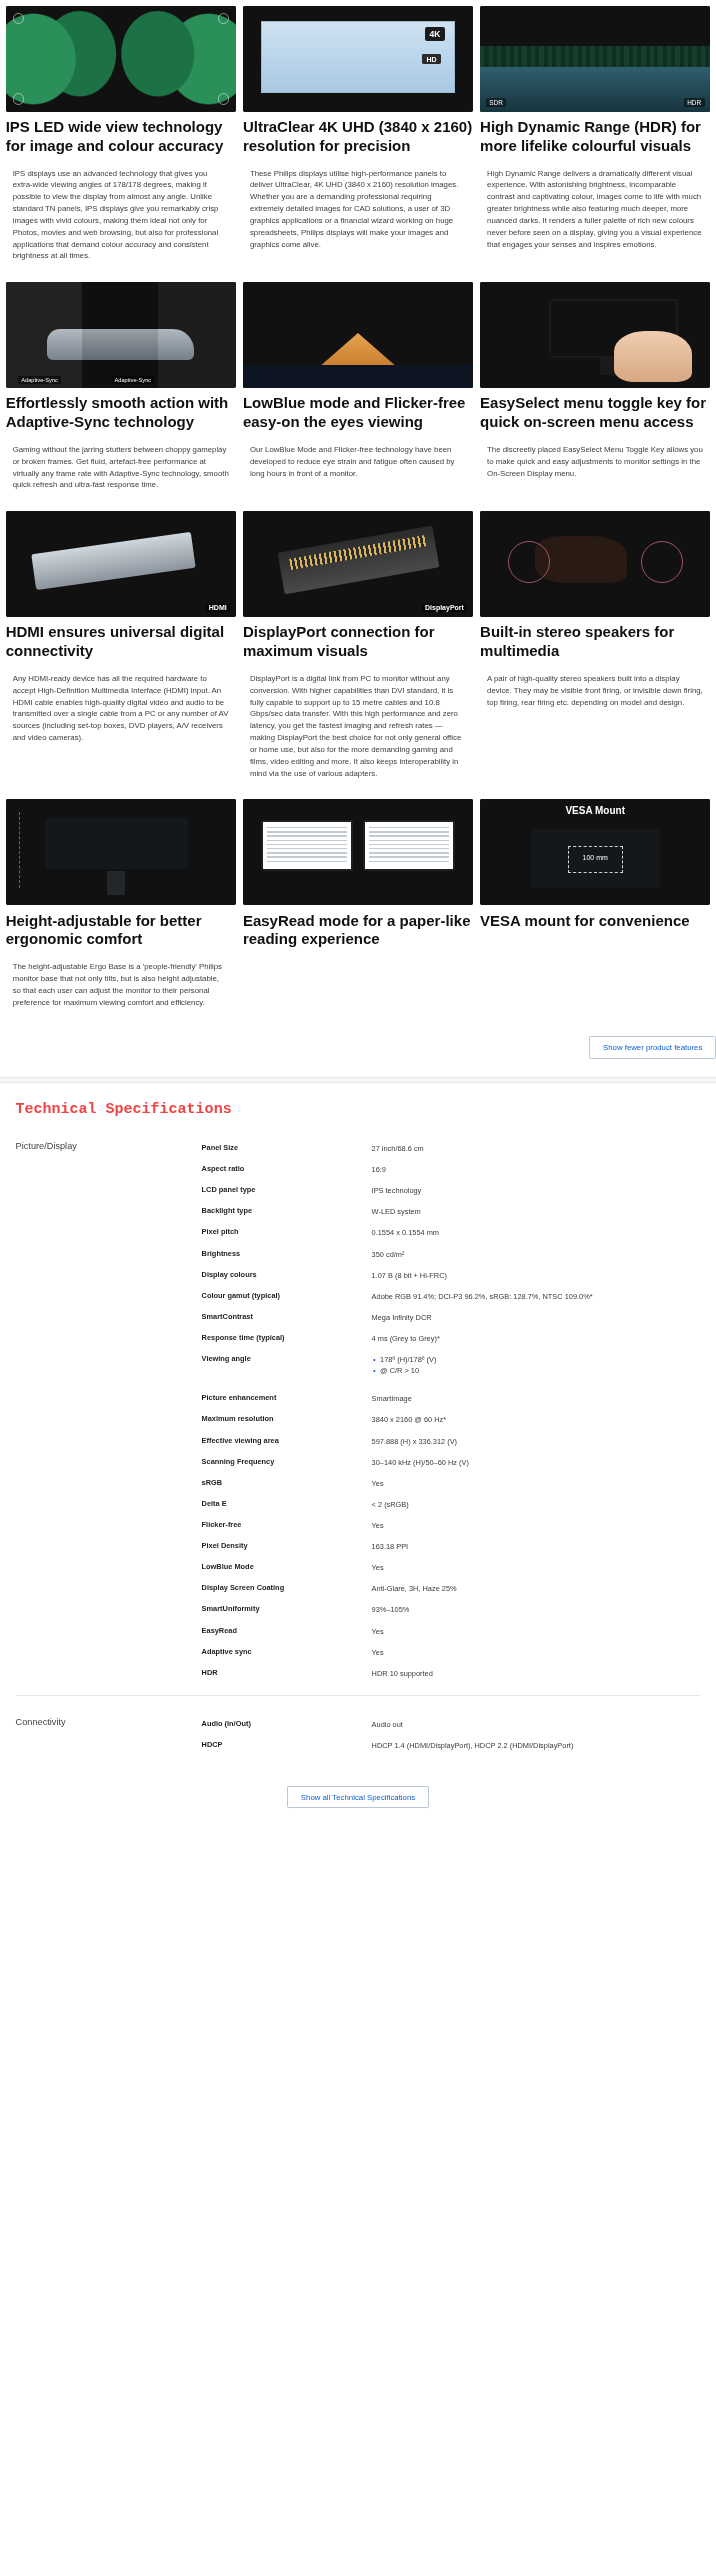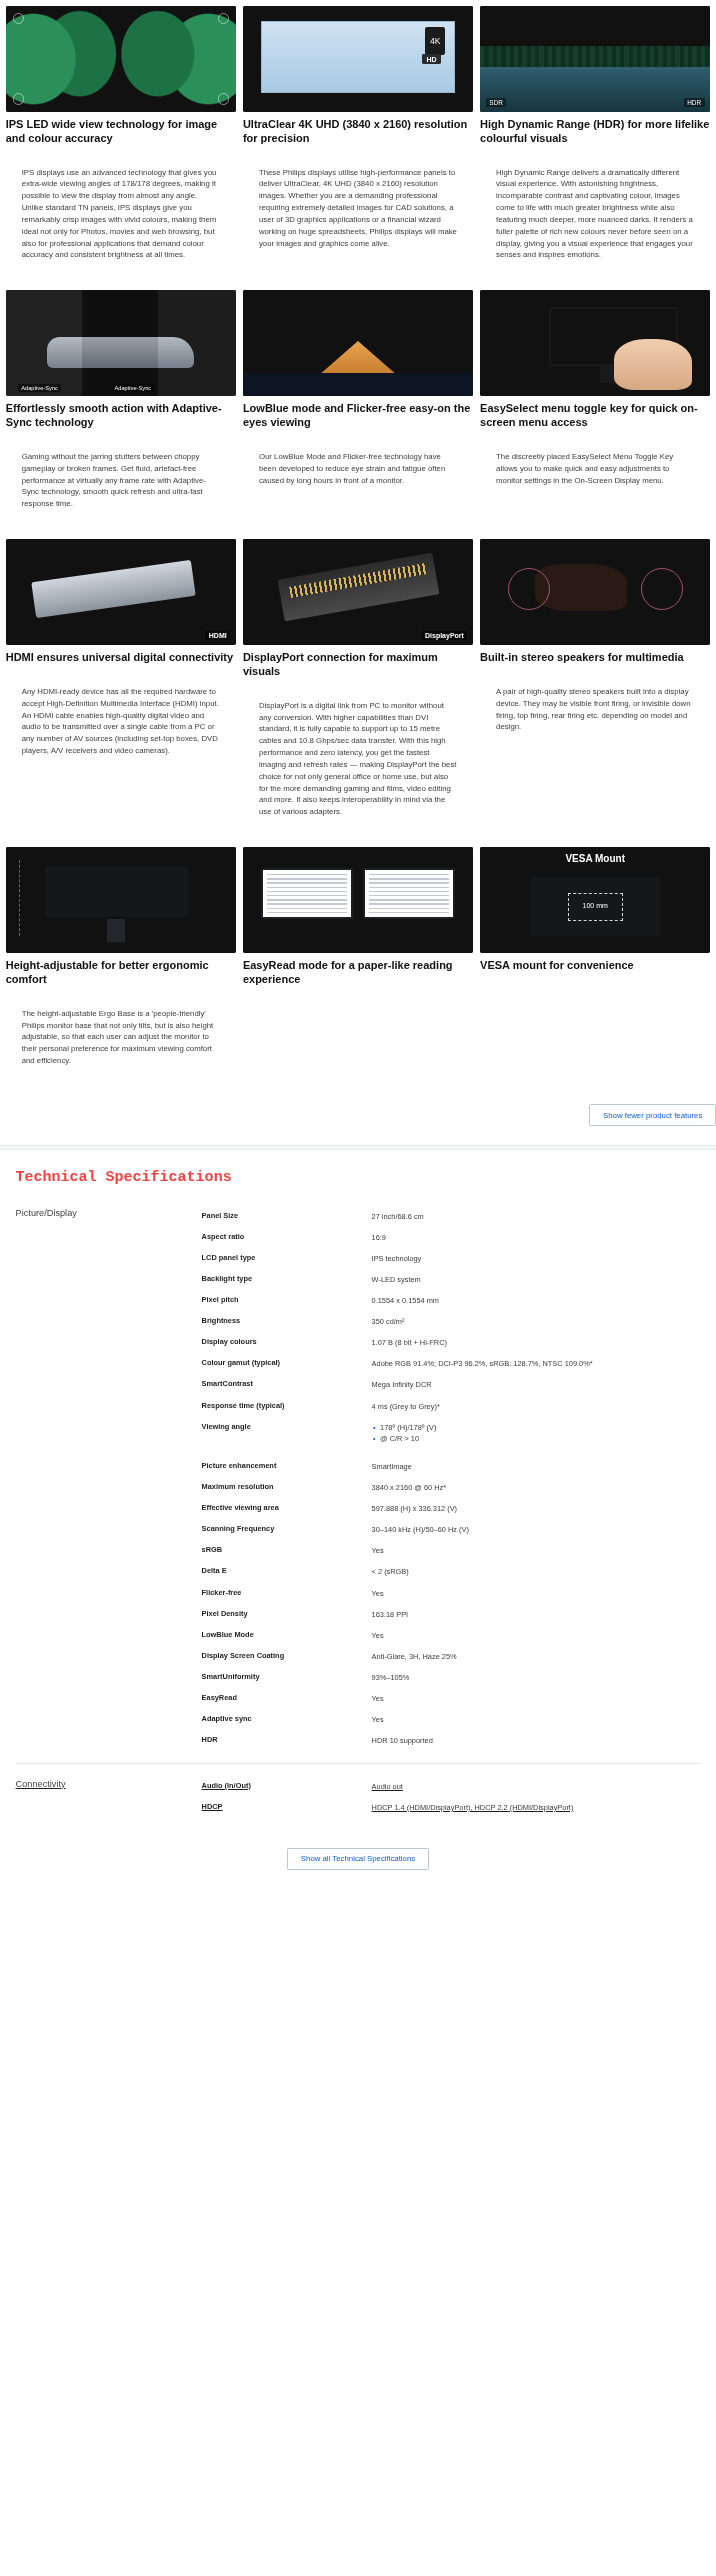--- a/index.html
+++ b/index.html
@@ -28,30 +28,30 @@
   }
   .feature .thumb {
     width: 100%;
     height: 106px;
     border-radius: 1.4px;
     overflow: hidden;
     position: relative;
     background: #111;
   }
   .feature h3 {
-    font-size: 11px;
+    font-size: 15px;
     line-height: 1.25;
     margin: 6.4px 0 5px 0;
     font-weight: bold;
     color: #111;
   }
   .feature p {
     font-size: 7.8px;
     line-height: 1.52;
-    margin: 16px;
+    margin: 7px;
     color: #3c3c3c;
   }
   
   .th-ips {
     background:
       radial-gradient(circle at 20% 45%, #1d6f4a 0 14%, transparent 15%),
       radial-gradient(circle at 80% 45%, #1d6f4a 0 14%, transparent 15%),
       linear-gradient(100deg, #05150f 0%, #0c3a28 25%, #10past 26%, #0a2b1e 55%, #061a12 100%);
     background-color: #07241a;
   }
@@ -72,22 +72,22 @@
   .th-4k {
     background: linear-gradient(180deg, #dbe9f5 0%, #b9d4ea 48%, #eef5fb 100%);
   }
   .th-4k .screen {
     position: absolute; left: 8%; right: 8%; top: 14%; bottom: 18%;
     background: linear-gradient(180deg, #cfe2f2 0%, #a8c9e4 100%);
     border: 0.7px solid #9db9cf;
   }
   .th-4k .badge4k {
     position: absolute; right: 12%; top: 20%;
-    background: #1b1b1b; color: #fff; font-size: 8.5px; font-weight: normal;
-    padding: 9px 5px; border-radius: 2.1px;
+    background: #1b1b1b; color: #fff; font-size: 8.5px; font-weight: bold;
+    padding: 2px 5px; border-radius: 2.1px;
   }
   .th-4k .badgehd {
     position: absolute; right: 14%; top: 46%;
     background: #2b2b2b; color: #fff; font-size: 7px; font-weight: bold;
     padding: 1.4px 4.2px; border-radius: 1.4px;
   }
   .th-hdr {
     background: linear-gradient(180deg, #5f8fb4 0%, #8fb9d2 30%, #2e5a3c 62%, #143124 100%);
   }
   .th-hdr .lake {
@@ -273,22 +273,21 @@
     color: #ef4444;
     font-family: Liberation Mono, monospace;
   }
   .spec-group {
     display: grid;
     grid-template-columns: 186px 1fr;
     padding: 4.2px 0 11.3px 0;
   }
   .spec-group + .spec-group {
     border-top: 0.7px solid #e3e6e9;
-    padding-top: 12px;
-    text-decoration: underline;
+    padding-top: 18px;
   }
   .spec-group-title {
     font-size: 9.2px;
     color: #444;
     padding-top: 2.8px;
   }
   .spec-rows { display: block; }
   .spec-row {
     display: grid;
     grid-template-columns: 170px 1fr;

